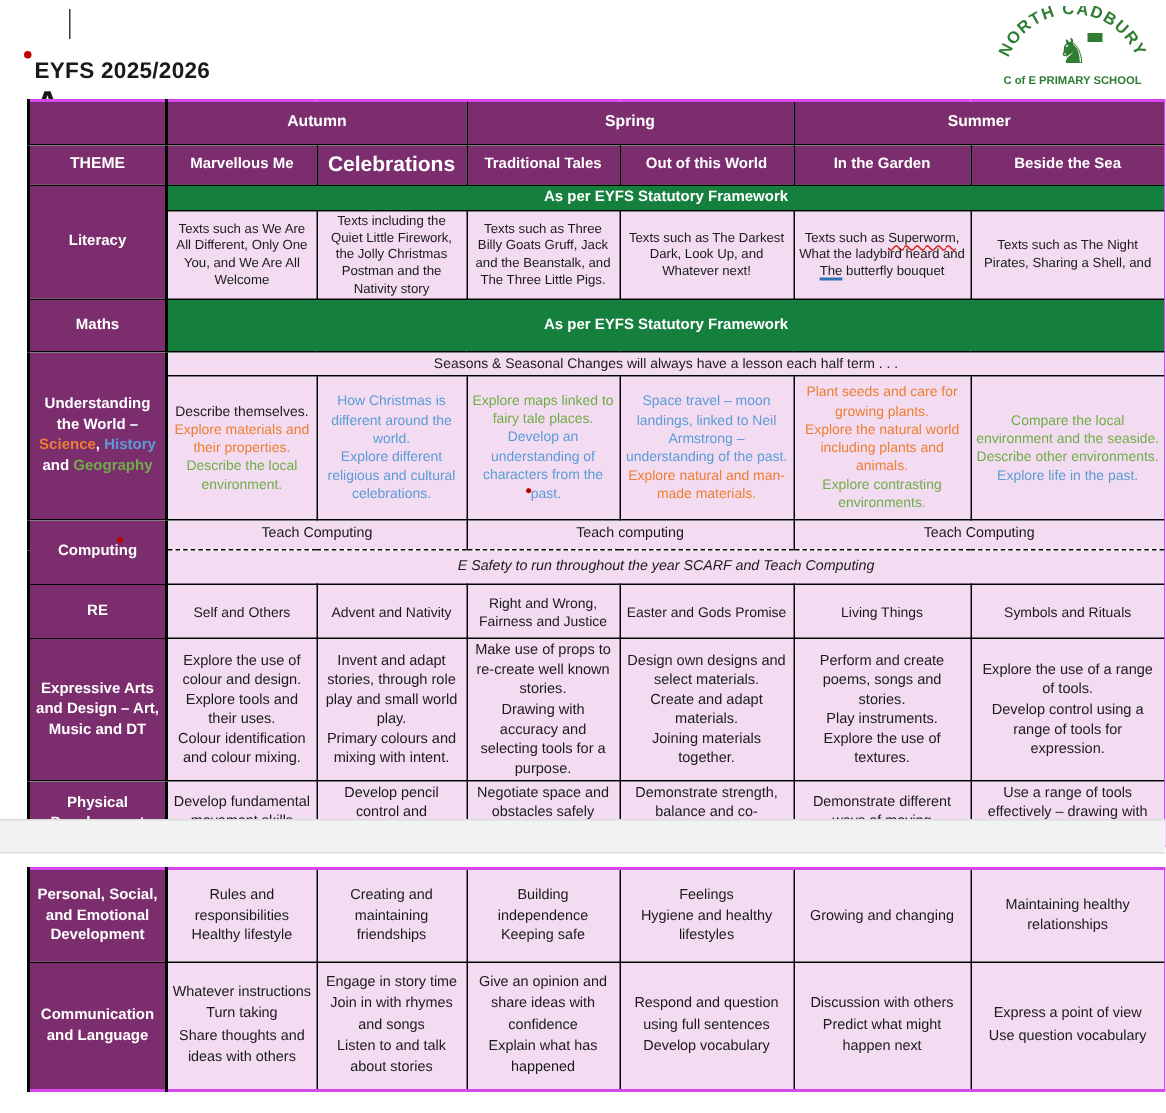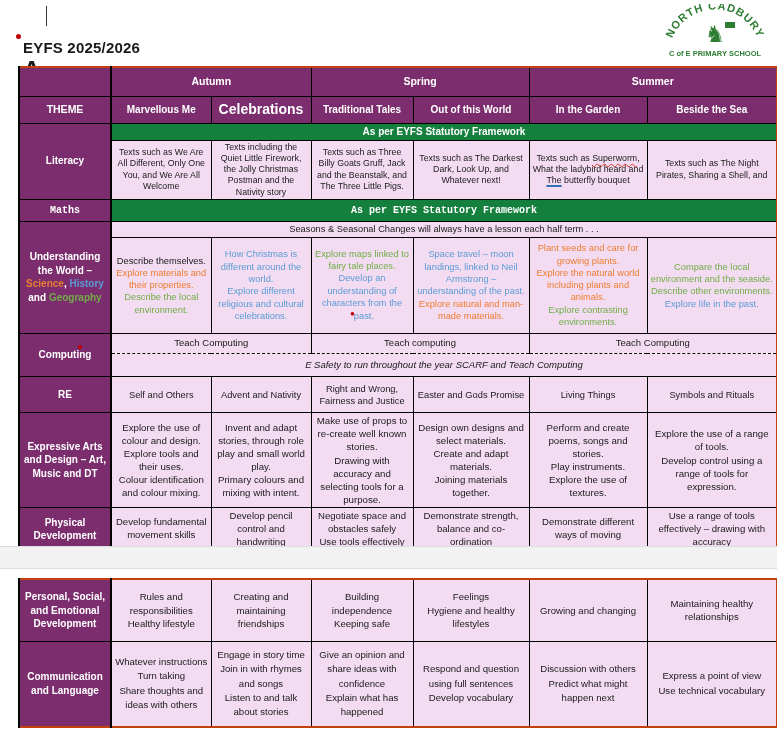--- a/index.html
+++ b/index.html
@@ -14,32 +14,32 @@
   .title-main{font-size:15px;font-weight:bold;letter-spacing:.2px;}
   .title-A{font-size:24px;font-weight:bold;margin-left:7px;}
   .logo{position:absolute;right:4px;top:4px;}
 
   
   .pagebreak{position:absolute;left:0;top:546px;width:777px;height:21px;background:#f2f2f2;
              border-top:1px solid #dcdcdc;border-bottom:1px solid #dcdcdc;}
 
   
   table{border-collapse:collapse;table-layout:fixed;position:absolute;left:18px;width:758px;
-        border:2px solid #c2410c;padding-left:18px;}
+        border:2px solid #d946ef;padding-left:18px;}
   #t1{top:66px;} #t2{top:578px;}
   td,th{border:1px solid #000;padding:1px 3px;text-align:center;vertical-align:middle;
         overflow:hidden;white-space:pre-line;line-height:1.3;}
   .hdr{background:#7b2d6e;color:#fff;font-weight:bold;font-size:10.5px;}
   .lbl{background:#7b2d6e;color:#fff;font-weight:bold;font-size:10px;line-height:1.35;
        border-left:2px solid #000;border-right:2px solid #000;position:relative;}
   .pink{background:#f3dcf1;}
   .fw{background:#15803d;color:#fff;font-weight:bold;font-size:10px;}
 
   .r29{height:29px;} .r27{height:27px;} .r17{height:17px;} .r45{height:45px;}
-  .r18{height:22px;font-family:Liberation Mono, monospace;} .r16{height:16px;} .r96{height:96px;} .r20{height:20px;}
+  .r18{height:35px;} .r16{height:16px;} .r96{height:96px;} .r20{height:20px;}
   .r22{height:22px;} .r36{height:36px;} .r86{height:86px;} .r44{height:44px;}
   .r62{height:62px;}
 
   .lit{font-size:8.8px;line-height:1.28;}
   .note{font-size:9.3px;}
   .utw{font-size:9.3px;line-height:1.32;}
   .teach{font-size:9.5px;}
   .esafe{font-size:9.5px;font-style:italic;border-top:1px dashed #000;}
   .dash-b{border-bottom:1px dashed #000;}
   .re{font-size:9.3px;}
@@ -222,18 +222,18 @@
       <td class="pink cl">Engage in story time
 Join in with rhymes and songs
 Listen to and talk about stories</td>
       <td class="pink cl">Give an opinion and share ideas with confidence
 Explain what has happened</td>
       <td class="pink cl">Respond and question using full sentences
 Develop vocabulary</td>
       <td class="pink cl">Discussion with others
 Predict what might happen next</td>
       <td class="pink cl">Express a point of view
-Use technical vocabulary</td>
+Use question vocabulary</td>
     </tr>
   </tbody>
     </table>
 
 </div>
 
 </body></html>

